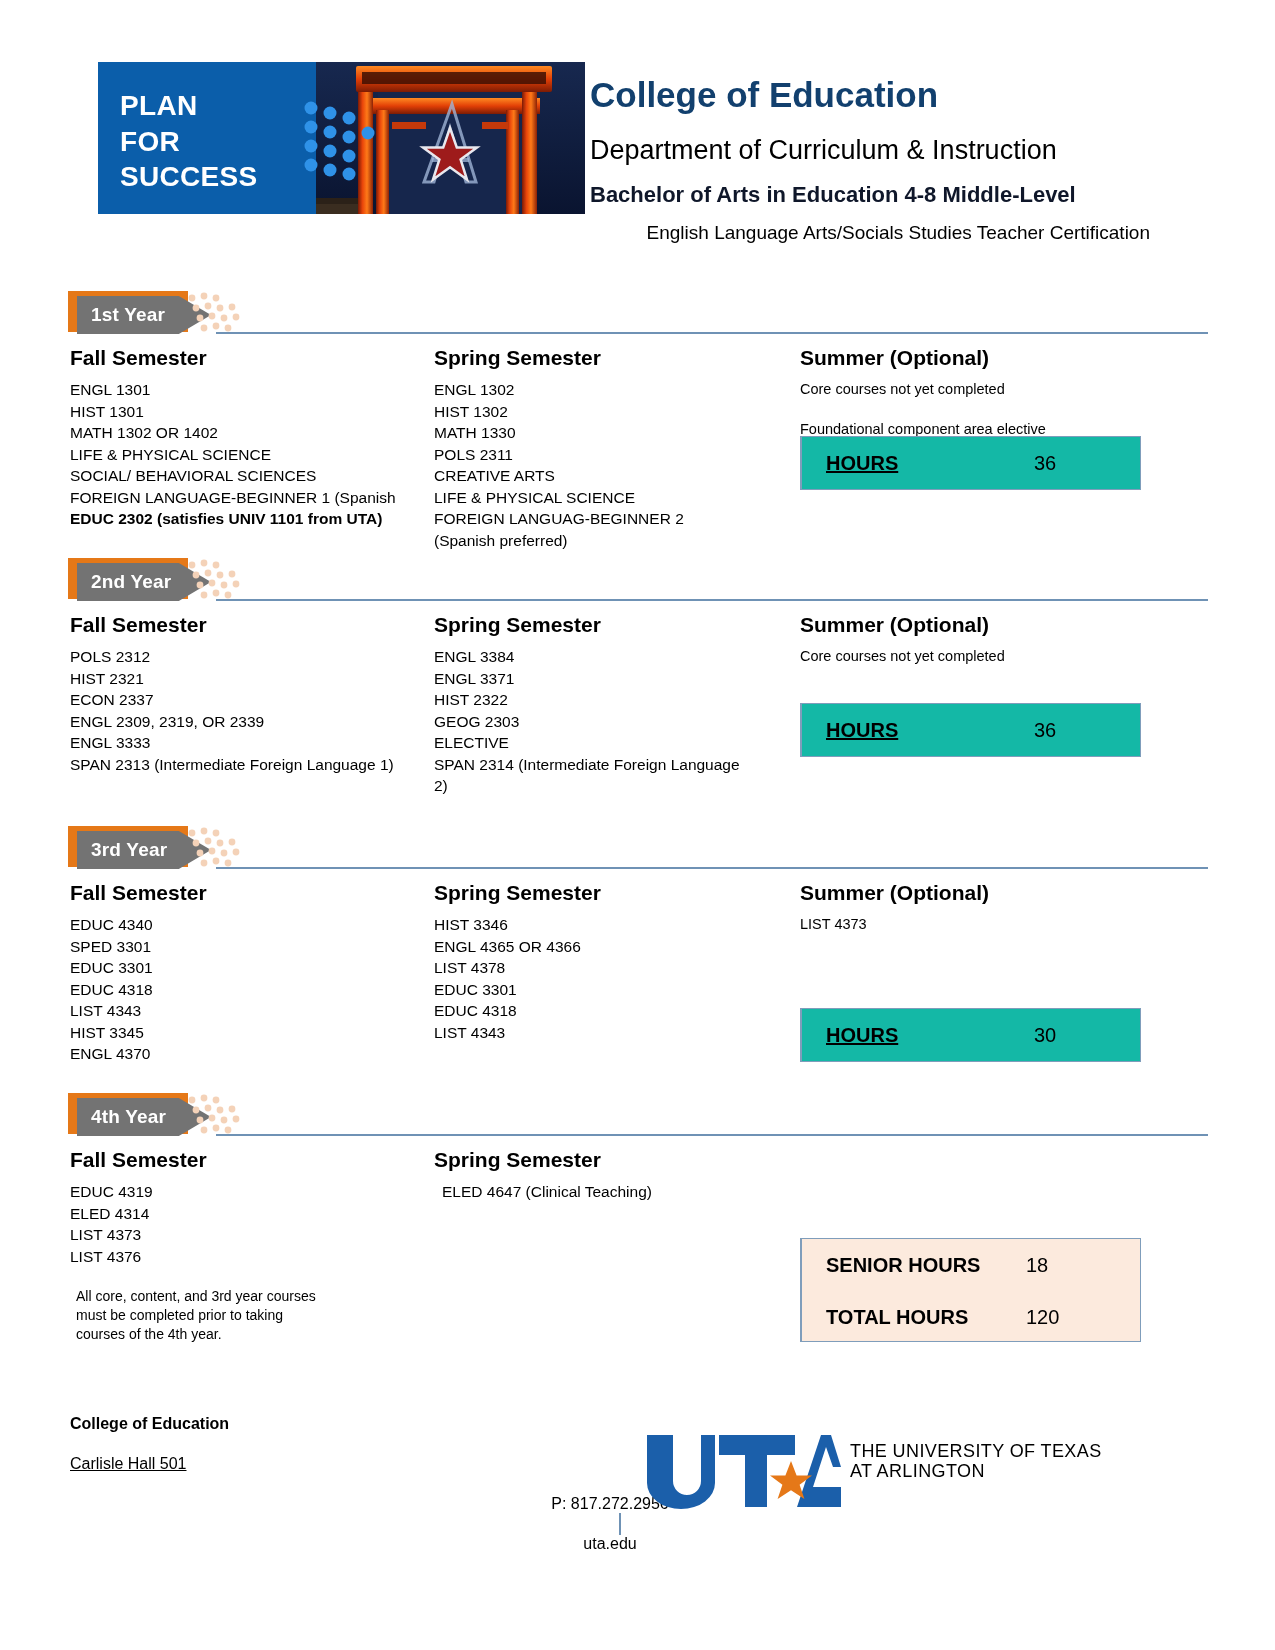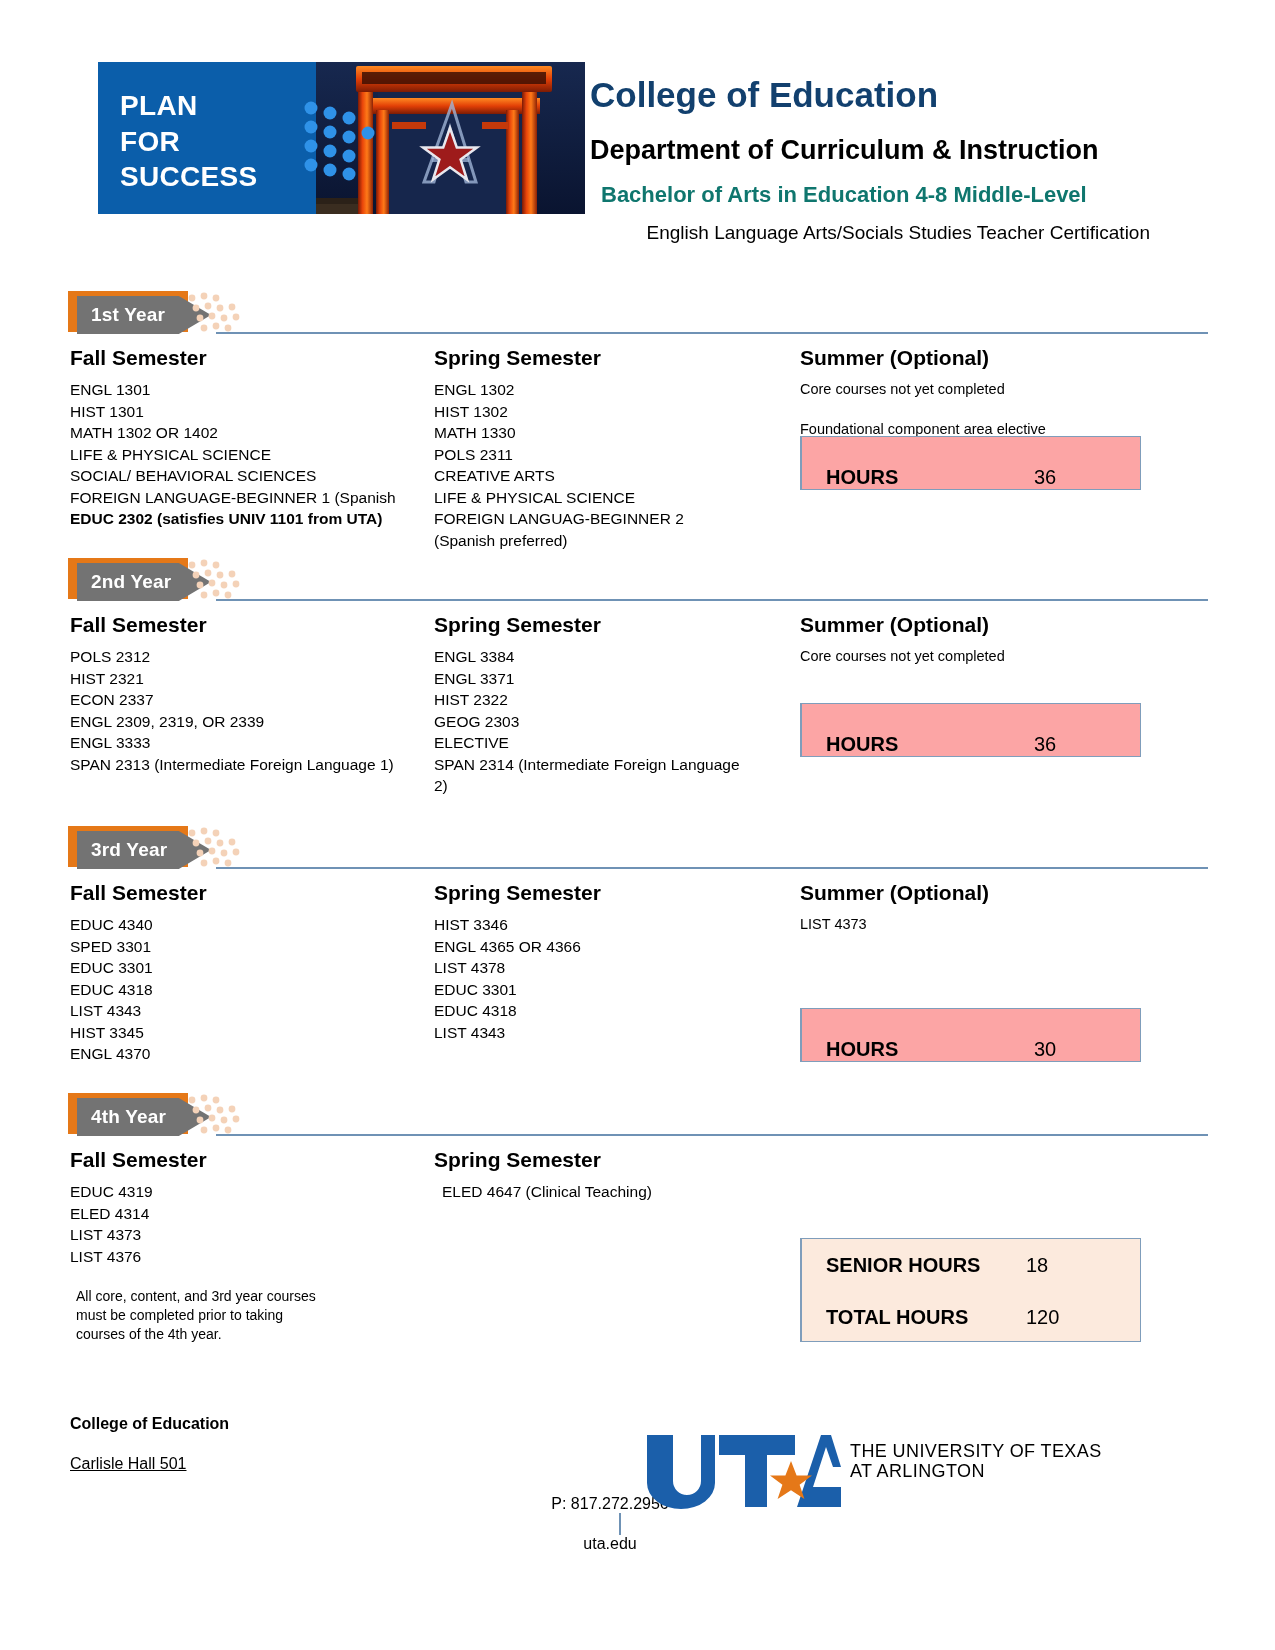--- a/index.html
+++ b/index.html
@@ -109,28 +109,28 @@
     line-height: 1.1;
     margin-top: 14px;
     margin-left: 8px;
   }
   .h-dept {
     font-size: 27px;
     color: #000;
     line-height: 1.1;
     margin-top: 21px;
     margin-left: 8px;
-    font-weight: bold;
+    font-weight: normal;
   }
   .h-degree {
     font-size: 22px;
     font-weight: bold;
-    color: #0f766e;
+    color: #0f172a;
     margin-top: 17px;
-    margin-left: 19px;
+    margin-left: 8px;
   }
   .h-cert {
     font-size: 19px;
     color: #000;
     margin-top: 14px;
     margin-left: 0px;
     text-align: right;
     padding-right: 0px;
   }
 
@@ -223,25 +223,26 @@
   .summer-note {
     font-size: 14.5px;
     line-height: 20px;
     color: #000;
     margin-bottom: 22px;
   }
 
   
   .hours-box {
     position: absolute;
-    background: #fca5a5;
+    background: #14b8a6;
     border: 1px solid #7f9dbb;
     border-left-width: 2px;
     display: flex;
-    align-items: flex-end;
+    align-items: center;
+    text-decoration: underline;
   }
   .hours-label {
     font-size: 20px;
     font-weight: bold;
     color: #000;
     padding-left: 24px;
   }
   .hours-value {
     font-size: 20px;
     color: #000;

